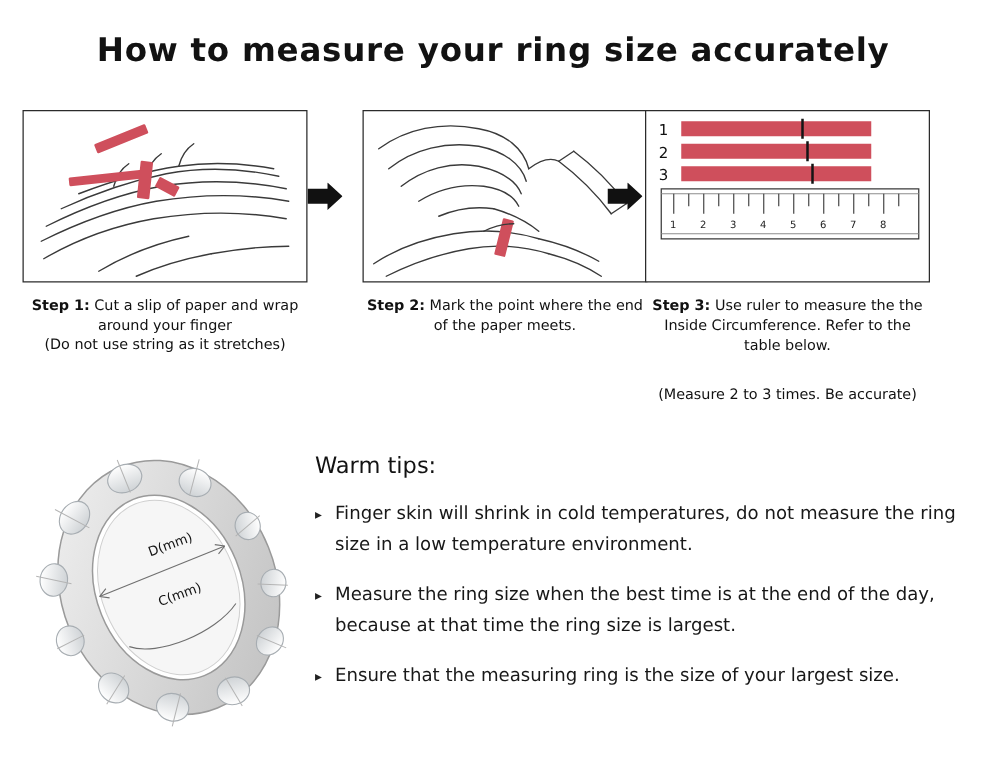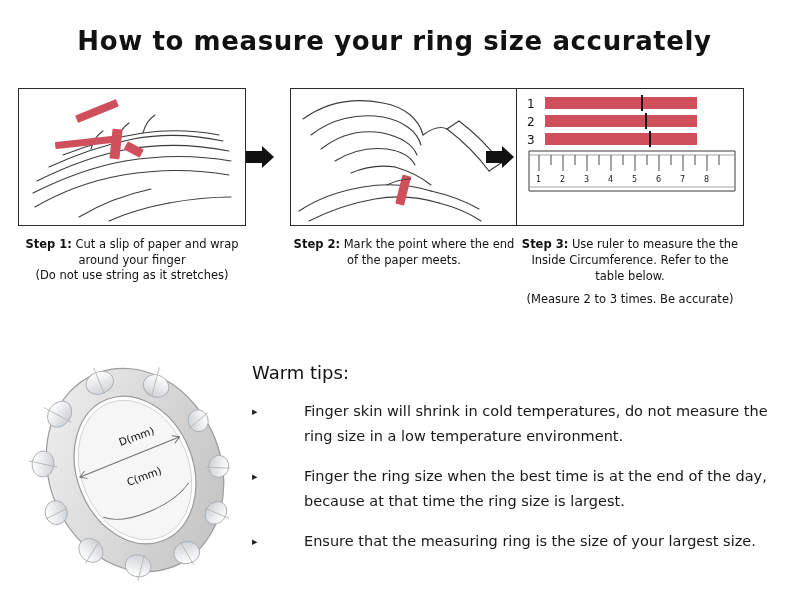--- a/index.html
+++ b/index.html
@@ -80,21 +80,21 @@
     text-align: center;
     color: #111;
   }
   .step-caption b { font-weight: 700; }
 
   .step-note {
     font-size: 11.5px;
     text-align: center;
     color: #111;
   }
-  .step3-note { margin-top: 8px; }
+  .step3-note { margin-top: 24px; }
 
   
   .tips {
     position: absolute;
     left: 252px;
     top: 362px;
     width: 516px;
   }
   .tips-title {
     font-size: 18px;
@@ -112,21 +112,20 @@
   }
   .tip-bullet {
     flex: 0 0 auto;
     width: 16px;
     color: #222;
     font-size: 11px;
     line-height: 25px;
   }
   .tip-text {
     flex: 1 1 auto;
-    margin-left: 36px;
   }
 
   
   .ring-wrap {
     position: absolute;
     left: 28px;
     top: 352px;
     width: 215px;
     height: 235px;
   }
@@ -369,21 +368,21 @@
   <div class="tips">
     <div class="tips-title">Warm tips:</div>
 
     <div class="tip">
       <span class="tip-bullet">▸</span>
       <span class="tip-text">Finger skin will shrink in cold temperatures, do not measure the ring size in a low temperature environment.</span>
     </div>
 
     <div class="tip">
       <span class="tip-bullet">▸</span>
-      <span class="tip-text">Finger the ring size when the best time is at the end of the day, because at that time the ring size is largest.</span>
+      <span class="tip-text">Measure the ring size when the best time is at the end of the day, because at that time the ring size is largest.</span>
     </div>
 
     <div class="tip">
       <span class="tip-bullet">▸</span>
       <span class="tip-text">Ensure that the measuring ring is the size of your largest size.</span>
     </div>
   </div>
 
 </div>
 

